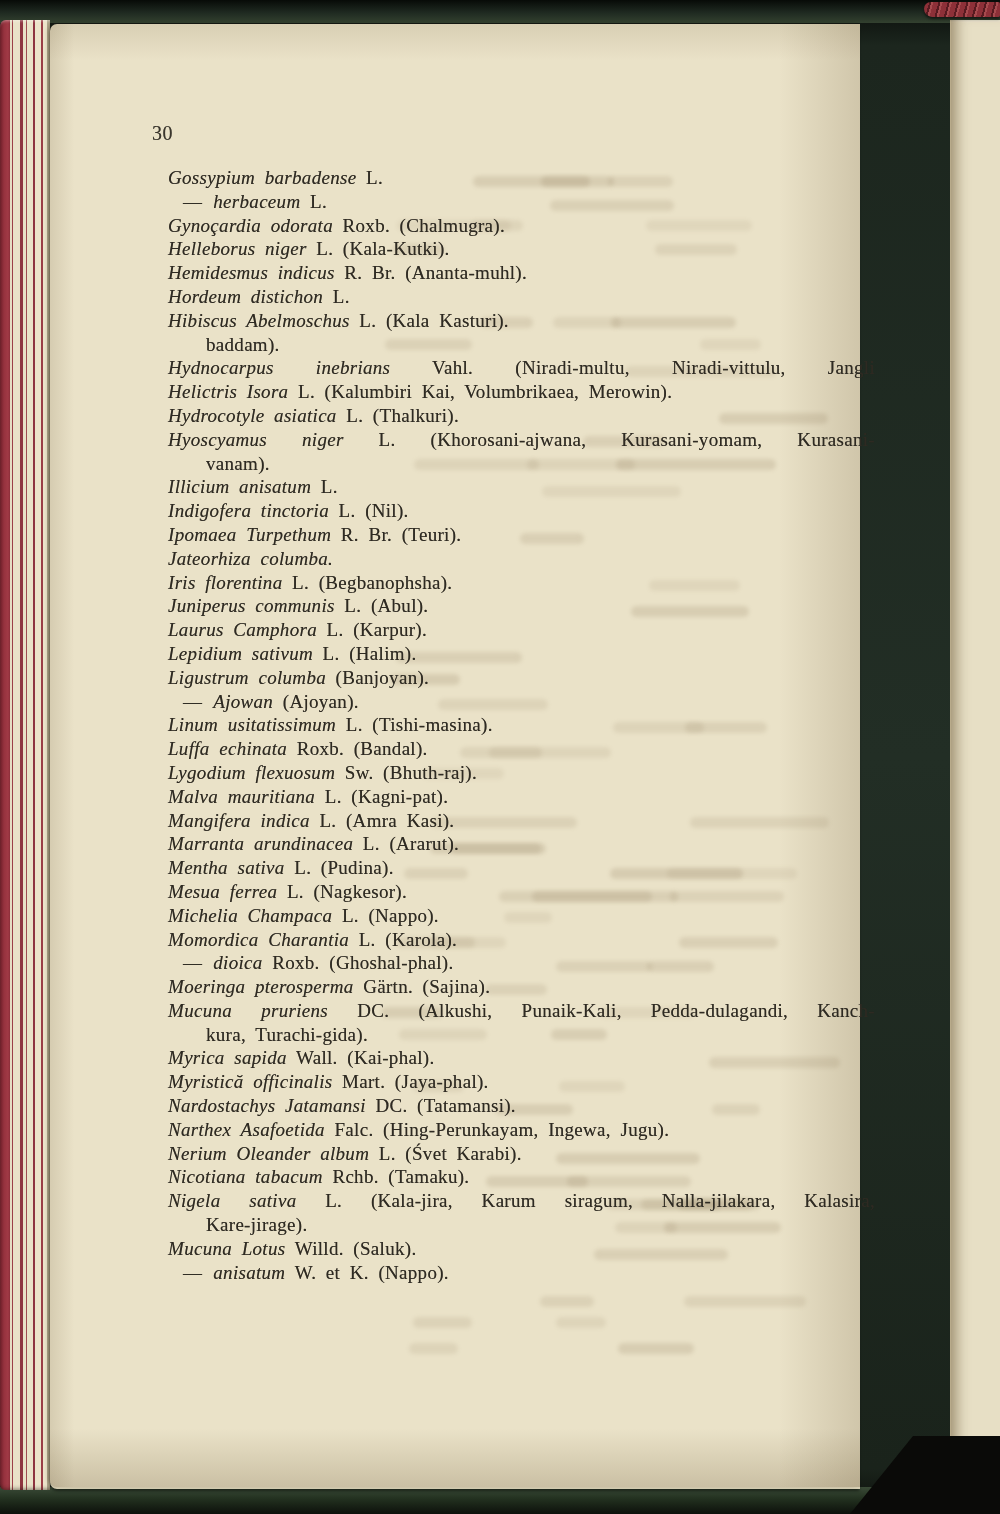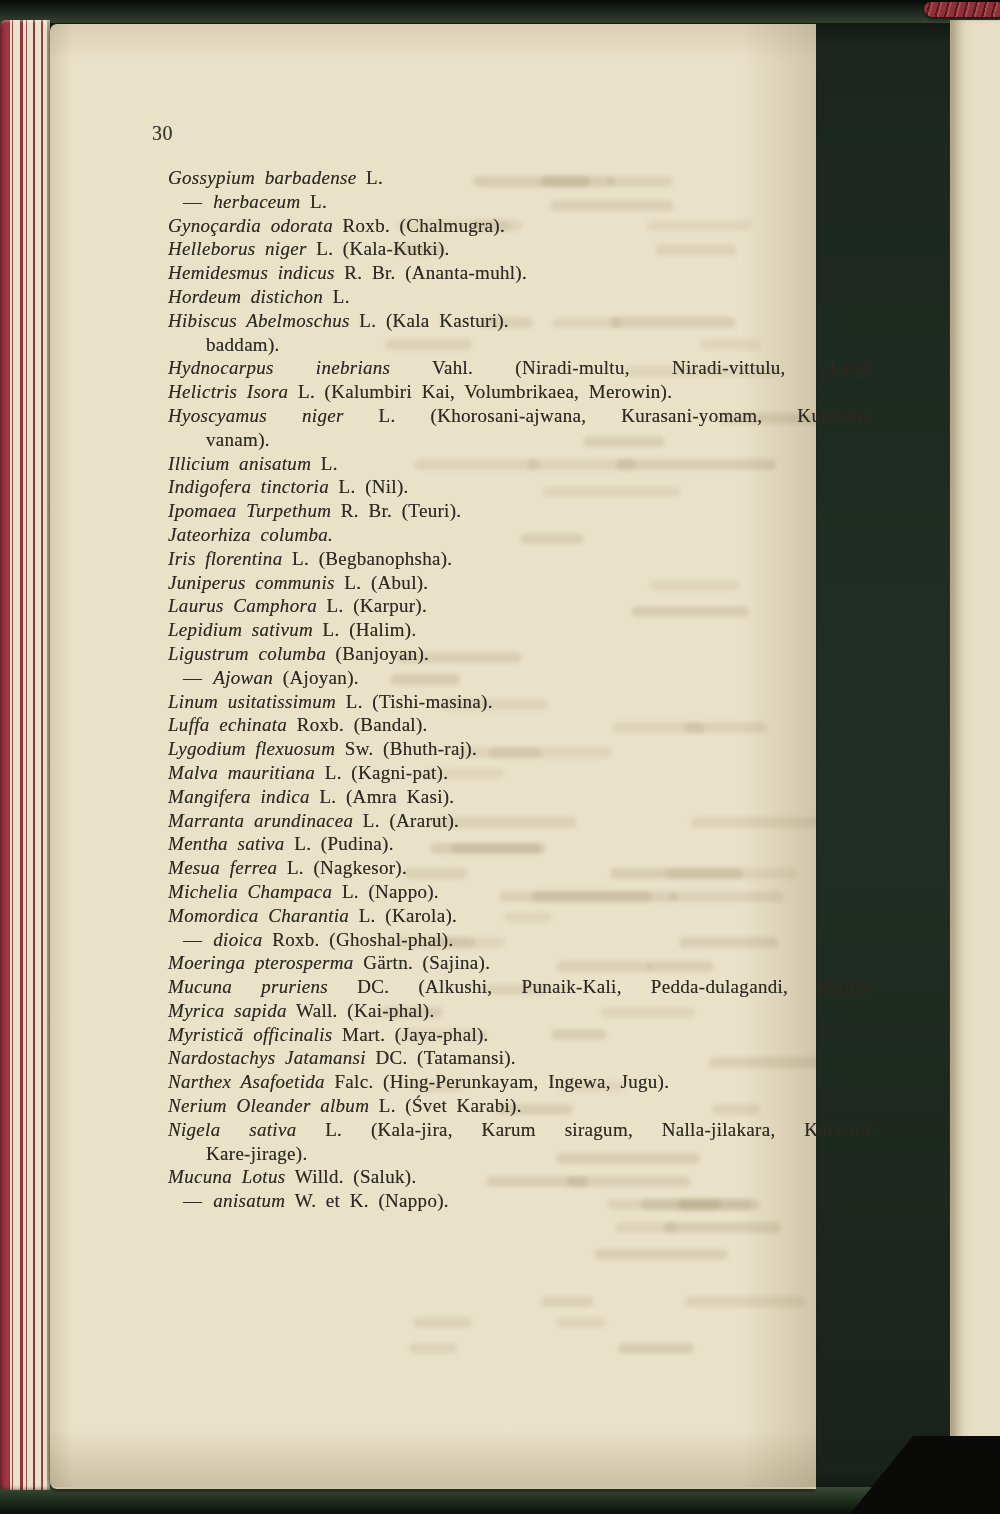--- a/index.html
+++ b/index.html
@@ -27,21 +27,21 @@
       #eae2c8 27px,#eae2c8 33px,#8e3440 33px,#8e3440 35px,
       #ece4ca 35px,#ece4ca 41px,#9a3e46 41px,#9a3e46 43px,
       #ece4ca 43px,#ece4ca 47px,#b0a88c 47px,#a89f84 50px);
     box-shadow:inset 0 3px 3px -2px rgba(255,255,255,.4),inset 0 -4px 4px -3px rgba(20,15,8,.5);}
   
   .page{position:absolute;left:50px;top:24px;width:766px;bottom:27px;border-radius:7px 0 0 7px;
     background:
       linear-gradient(90deg,rgba(90,70,35,.14) 0%,rgba(0,0,0,0) 3%,rgba(0,0,0,0) 90%,rgba(90,70,35,.18) 100%),
       linear-gradient(180deg,rgba(90,70,35,.12) 0%,rgba(0,0,0,0) 2.5%,rgba(0,0,0,0) 96%,rgba(90,70,35,.22) 100%),
       #eae2c8;
-    box-shadow:-3px 0 4px -2px rgba(40,30,15,.45),0 2px 0 #d8d0b4,0 5px 3px -1px rgba(15,20,14,.65);}
+    box-shadow:-3px 0 4px -2px rgba(40,30,15,.45),0 2px 0 #d8d0b4,0 5px 3px -1px rgba(15,20,14,.65);padding-left:44px;}
   
   .page-next{position:absolute;left:950px;top:20px;width:50px;bottom:44px;
     background:#e7dfc5;
     box-shadow:inset 14px 0 14px -9px rgba(95,75,40,.55),inset 0 3px 3px -2px rgba(255,255,255,.35);
     border-left:1px solid #b9ab8b;}
   
   .corner-black{position:absolute;right:0;bottom:0;width:150px;height:78px;background:#0a0a08;
     clip-path:polygon(42% 0,100% 0,100% 100%,0 100%);}
   
   .ghost-layer{position:absolute;inset:0;overflow:hidden;}
@@ -149,20 +149,21 @@
         <div class="ln ln--main"><span class="it">Gossypium barbadense</span><span class="ro"> L.</span></div>
         <div class="ln ln--dash"><span class="ro">—</span><span class="it">herbaceum</span><span class="ro"> L.</span></div>
         <div class="ln ln--main"><span class="it">Gynoçardia odorata</span><span class="ro"> Roxb. (Chalmugra).</span></div>
         <div class="ln ln--main"><span class="it">Helleborus niger</span><span class="ro"> L. (Kala-Kutki).</span></div>
         <div class="ln ln--main"><span class="it">Hemidesmus indicus</span><span class="ro"> R. Br. (Ananta-muhl).</span></div>
         <div class="ln ln--main"><span class="it">Hordeum distichon</span><span class="ro"> L.</span></div>
         <div class="ln ln--main"><span class="it">Hibiscus Abelmoschus</span><span class="ro"> L. (Kala Kasturi).</span></div>
         <div class="ln ln--cont"><span class="ro">baddam).</span></div>
         <div class="ln ln--main ln--just"><span class="it">Hydnocarpus inebrians</span><span class="ro"> Vahl. (Niradi-multu, Niradi-vittulu, Jangli</span></div>
         <div class="ln ln--main"><span class="it">Helictris Isora</span><span class="ro"> L. (Kalumbiri Kai, Volumbrikaea, Merowin).</span></div>
+        <div class="ln ln--main"><span class="it">Hydrocotyle asiatica</span><span class="ro"> L. (Thalkuri).</span></div>
         <div class="ln ln--main ln--just"><span class="it">Hyoscyamus niger</span><span class="ro"> L. (Khorosani-ajwana, Kurasani-yomam, Kurasani-</span></div>
         <div class="ln ln--cont"><span class="ro">vanam).</span></div>
         <div class="ln ln--main"><span class="it">Illicium anisatum</span><span class="ro"> L.</span></div>
         <div class="ln ln--main"><span class="it">Indigofera tinctoria</span><span class="ro"> L. (Nil).</span></div>
         <div class="ln ln--main"><span class="it">Ipomaea Turpethum</span><span class="ro"> R. Br. (Teuri).</span></div>
         <div class="ln ln--main"><span class="it">Jateorhiza columba.</span></div>
         <div class="ln ln--main"><span class="it">Iris florentina</span><span class="ro"> L. (Begbanophsha).</span></div>
         <div class="ln ln--main"><span class="it">Juniperus communis</span><span class="ro"> L. (Abul).</span></div>
         <div class="ln ln--main"><span class="it">Laurus Camphora</span><span class="ro"> L. (Karpur).</span></div>
         <div class="ln ln--main"><span class="it">Lepidium sativum</span><span class="ro"> L. (Halim).</span></div>
@@ -174,25 +175,27 @@
         <div class="ln ln--main"><span class="it">Malva mauritiana</span><span class="ro"> L. (Kagni-pat).</span></div>
         <div class="ln ln--main"><span class="it">Mangifera indica</span><span class="ro"> L. (Amra Kasi).</span></div>
         <div class="ln ln--main"><span class="it">Marranta arundinacea</span><span class="ro"> L. (Ararut).</span></div>
         <div class="ln ln--main"><span class="it">Mentha sativa</span><span class="ro"> L. (Pudina).</span></div>
         <div class="ln ln--main"><span class="it">Mesua ferrea</span><span class="ro"> L. (Nagkesor).</span></div>
         <div class="ln ln--main"><span class="it">Michelia Champaca</span><span class="ro"> L. (Nappo).</span></div>
         <div class="ln ln--main"><span class="it">Momordica Charantia</span><span class="ro"> L. (Karola).</span></div>
         <div class="ln ln--dash"><span class="ro">—</span><span class="it">dioica</span><span class="ro"> Roxb. (Ghoshal-phal).</span></div>
         <div class="ln ln--main"><span class="it">Moeringa pterosperma</span><span class="ro"> Gärtn. (Sajina).</span></div>
         <div class="ln ln--main ln--just"><span class="it">Mucuna pruriens</span><span class="ro"> DC. (Alkushi, Punaik-Kali, Pedda-dulagandi, Kanch-</span></div>
+        <div class="ln ln--cont"><span class="ro">kura, Turachi-gida).</span></div>
         <div class="ln ln--main"><span class="it">Myrica sapida</span><span class="ro"> Wall. (Kai-phal).</span></div>
         <div class="ln ln--main"><span class="it">Myristică officinalis</span><span class="ro"> Mart. (Jaya-phal).</span></div>
         <div class="ln ln--main"><span class="it">Nardostachys Jatamansi</span><span class="ro"> DC. (Tatamansi).</span></div>
         <div class="ln ln--main"><span class="it">Narthex Asafoetida</span><span class="ro"> Falc. (Hing-Perunkayam, Ingewa, Jugu).</span></div>
         <div class="ln ln--main"><span class="it">Nerium Oleander album</span><span class="ro"> L. (Śvet Karabi).</span></div>
+        <div class="ln ln--main"><span class="it">Nicotiana tabacum</span><span class="ro"> Rchb. (Tamaku).</span></div>
         <div class="ln ln--main ln--just"><span class="it">Nigela sativa</span><span class="ro"> L. (Kala-jira, Karum siragum, Nalla-jilakara, Kalasira,</span></div>
         <div class="ln ln--cont"><span class="ro">Kare-jirage).</span></div>
         <div class="ln ln--main"><span class="it">Mucuna Lotus</span><span class="ro"> Willd. (Saluk).</span></div>
         <div class="ln ln--dash"><span class="ro">—</span><span class="it">anisatum</span><span class="ro"> W. et K. (Nappo).</span></div>
       </div>
   </div>
   <div class="red-edges"></div>
   <div class="corner-black"></div>
 </div>
 

